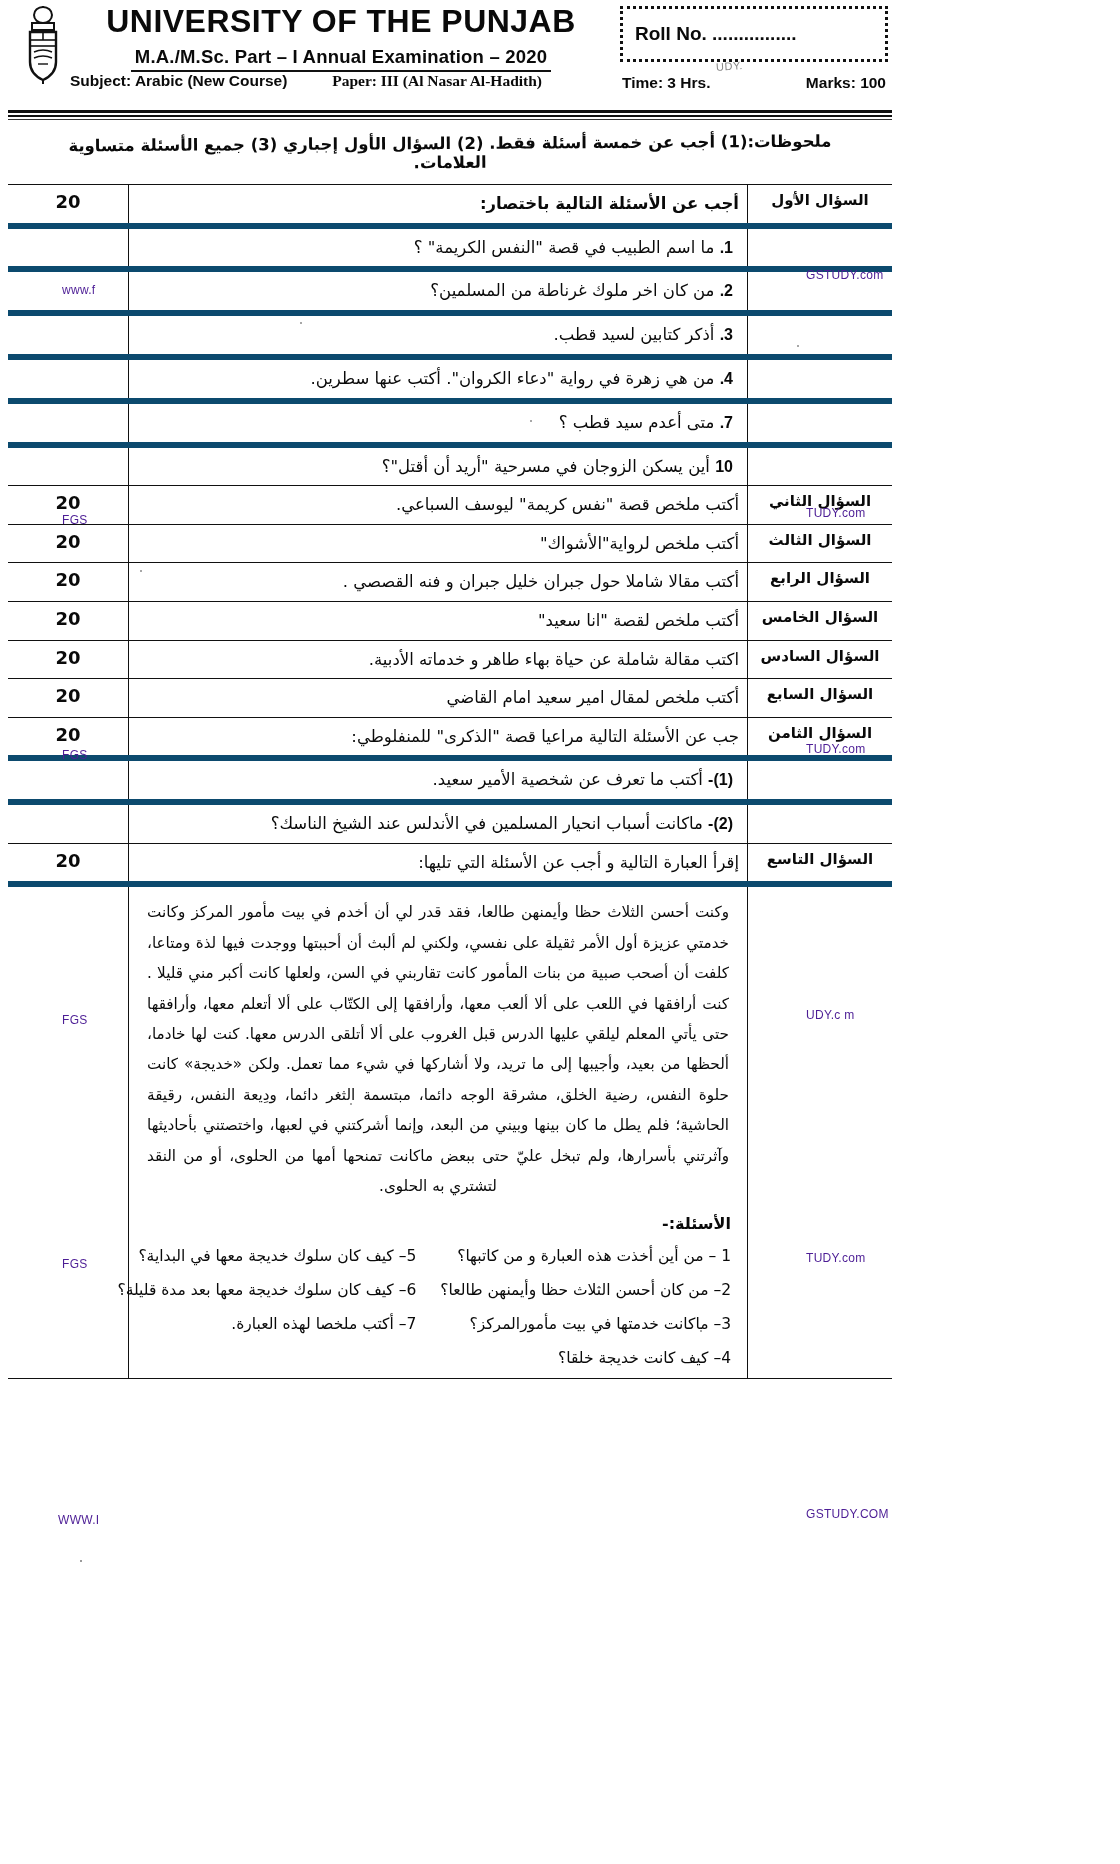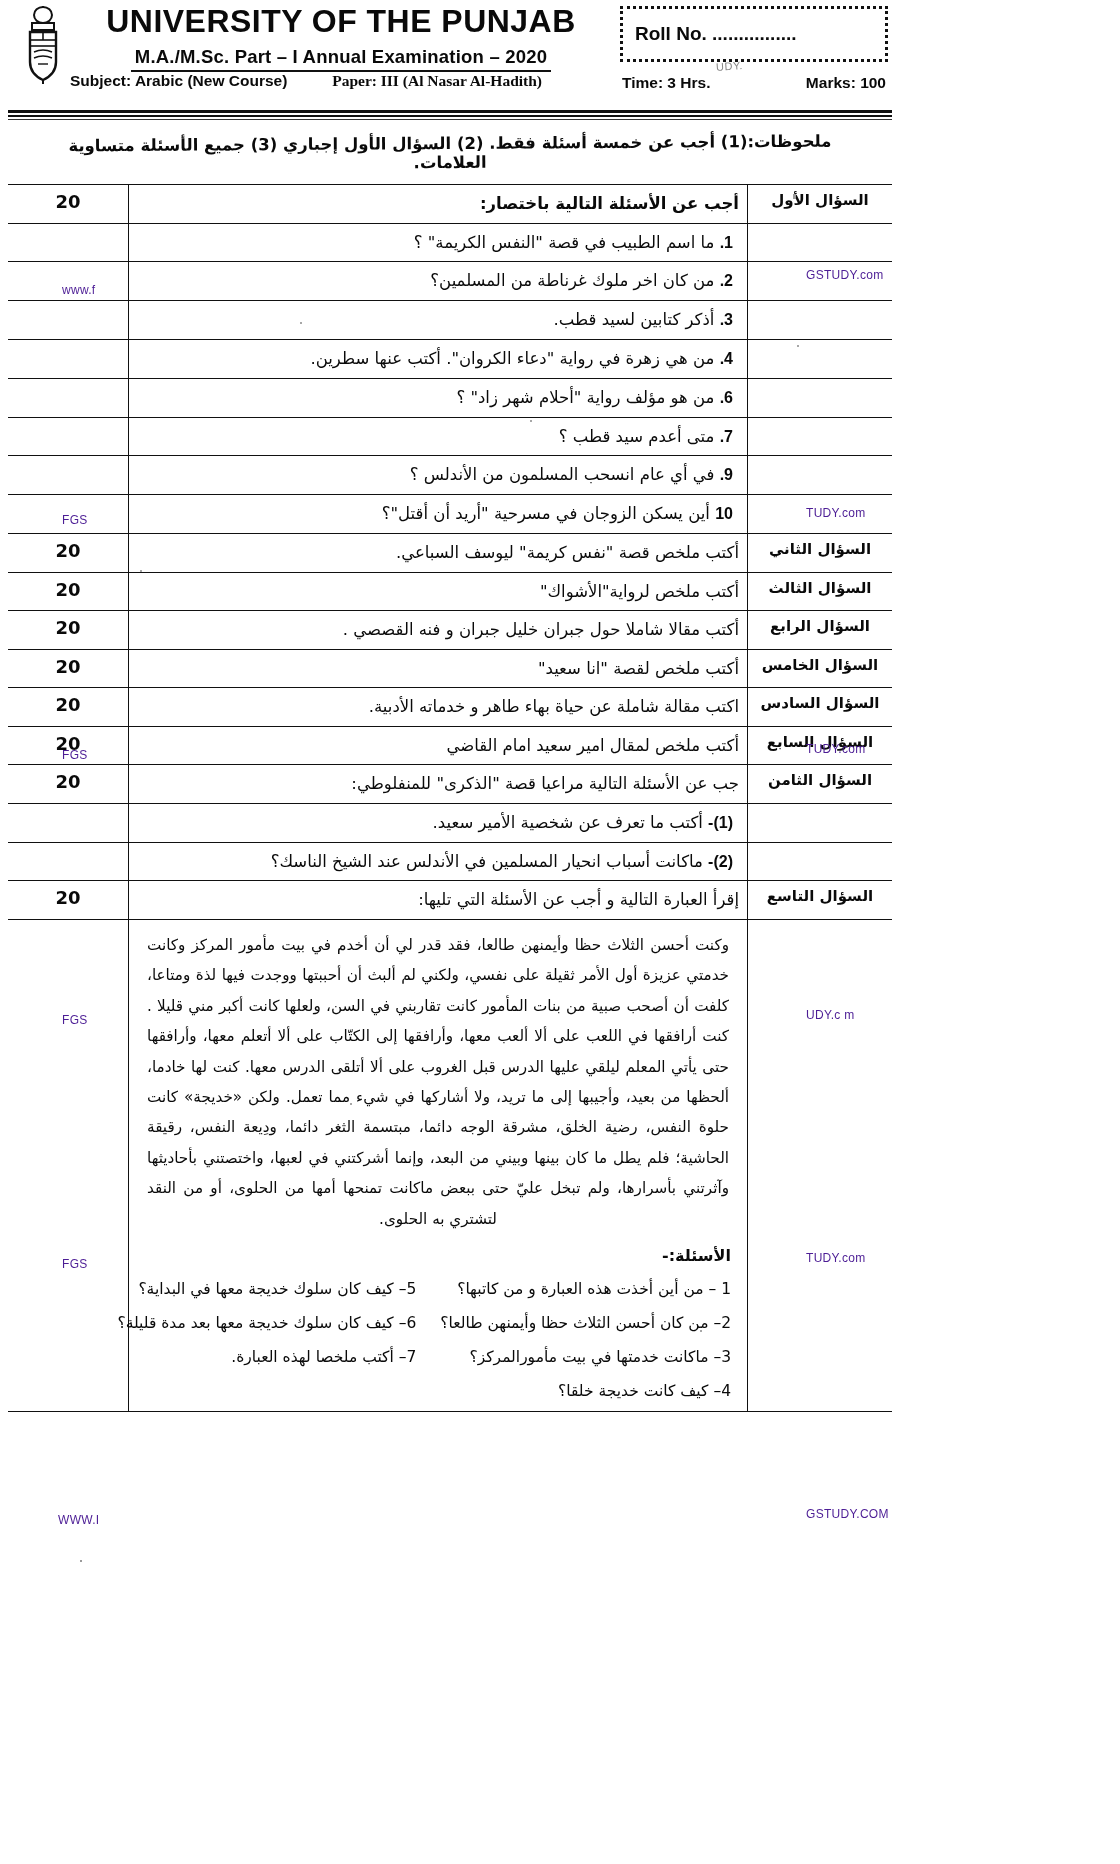--- a/index.html
+++ b/index.html
@@ -150,21 +150,21 @@
   }
   .c-marks{
     width:104px;
     text-align:center;
     font-family:"Liberation Sans",sans-serif;
     font-weight:bold;
     font-size:18px;
     border-left:none !important;
     padding-top:9px;
   }
-  tr.sub td{border-top:1px solid #0c4a6e;}
+  tr.sub td{border-top:6px solid #0c4a6e;}
   .q-head{font-weight:bold;}
   .numq{
     display:block;
     text-align:right;
     padding-right:6px;
     font-size:16.5px;
   }
   .numq .n{
     font-family:"Liberation Sans",sans-serif;
     font-weight:bold;
@@ -302,38 +302,22 @@
         <td class="c-label"></td>
         <td class="c-body">
           <span class="numq"><span class="n">4.</span>
           <span>من هي زهرة في رواية "دعاء الكروان". أكتب عنها سطرين.</span></span>
         </td>
         <td class="c-marks"></td>
       </tr>
       <tr class="sub">
         <td class="c-label"></td>
         <td class="c-body">
-          <span class="numq"><span class="n">6.</span>
-          <span>من هو مؤلف رواية "أحلام شهر زاد" ؟</span></span>
-        </td>
-        <td class="c-marks"></td>
-      </tr>
-      <tr class="sub">
-        <td class="c-label"></td>
-        <td class="c-body">
           <span class="numq"><span class="n">7.</span>
           <span>متى أعدم سيد قطب  ؟</span></span>
-        </td>
-        <td class="c-marks"></td>
-      </tr>
-      <tr class="sub">
-        <td class="c-label"></td>
-        <td class="c-body">
-          <span class="numq"><span class="n">9.</span>
-          <span>في أي عام انسحب المسلمون من الأندلس ؟</span></span>
         </td>
         <td class="c-marks"></td>
       </tr>
       <tr class="sub">
         <td class="c-label"></td>
         <td class="c-body">
           <span class="numq"><span class="n">10</span>
           <span>أين يسكن الزوجان في مسرحية "أريد أن أقتل"؟</span></span>
         </td>
         <td class="c-marks"></td>

